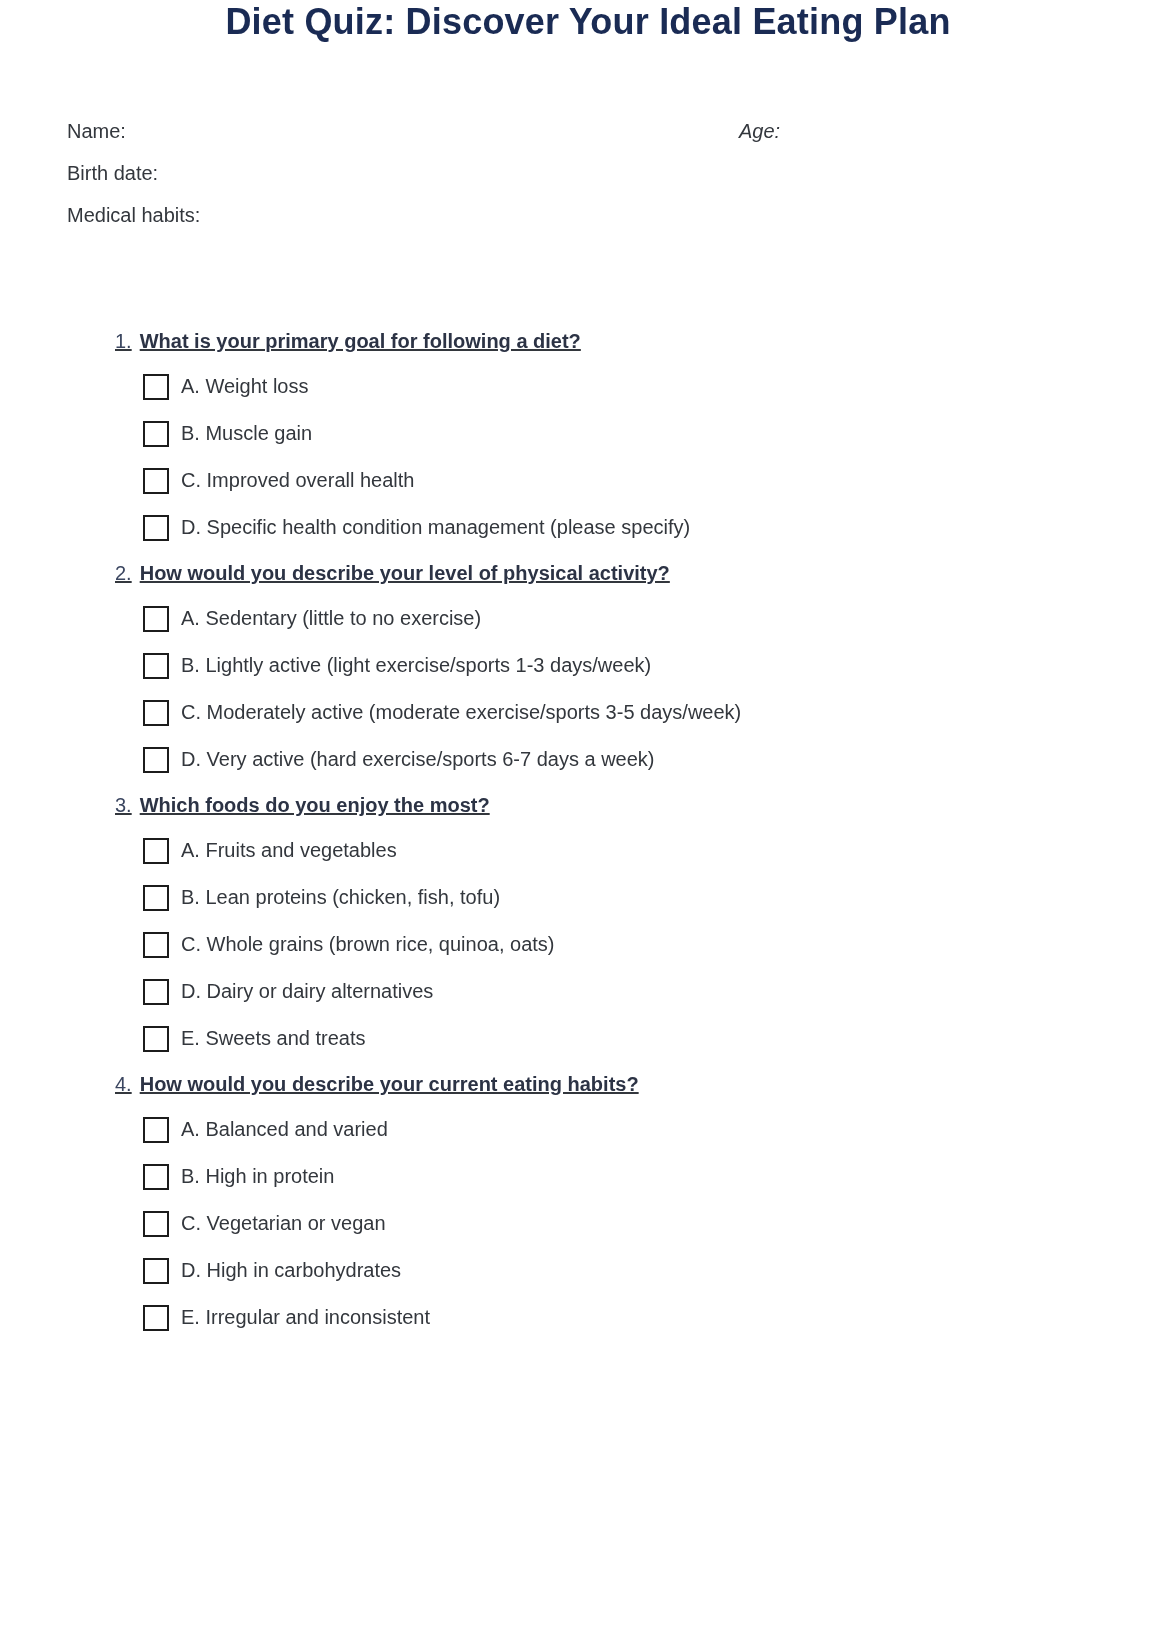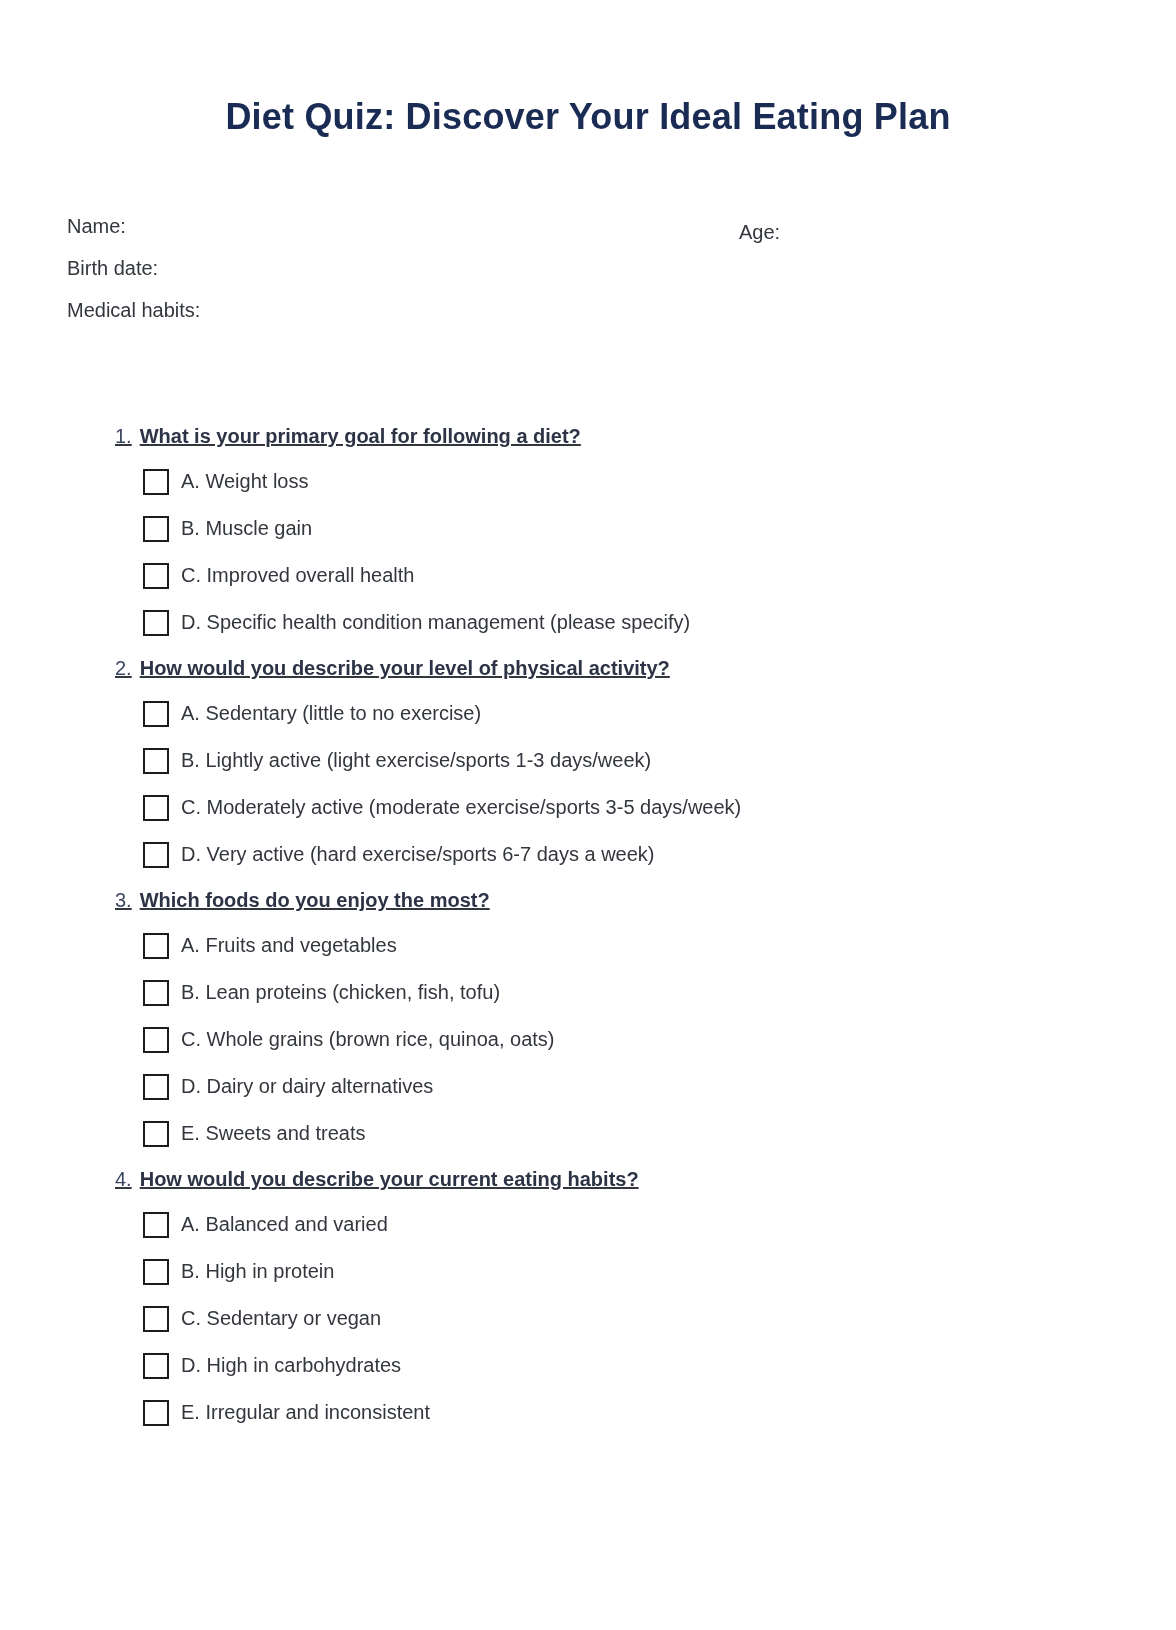--- a/index.html
+++ b/index.html
@@ -17,21 +17,20 @@
     color: var(--body-color);
   }
   .page {
     position: relative;
     width: 1176px;
     height: 1630px;
     background: var(--bg);
     overflow: hidden;
   }
   .title {
-    padding-top: 95px;
     text-align: center;
     font-size: 36px;
     line-height: 43px;
     font-weight: bold;
     color: var(--title-color);
     letter-spacing: 0.2px;
   }
   .fields {
     position: relative;
     margin: 76px 105px 0 67px;
@@ -40,21 +39,22 @@
   }
   .field-row {
     height: 24px;
     line-height: 24px;
     margin-bottom: 18px;
     position: relative;
   }
   .age-label {
     position: absolute;
     left: 672px;
-    top: 6px;
+    top: 0;
+    font-style: italic;
   }
   .quiz {
     margin-top: 102px;
     margin-left: 115px;
     margin-right: 80px;
   }
   .question { margin-bottom: 5px; }
   .q-heading {
     font-size: 20px;
     line-height: 24px;
@@ -211,21 +211,21 @@
     <span class="opt-label">A. Balanced and varied</span>
   </div>
 
   <div class="option">
     <span class="checkbox"></span>
     <span class="opt-label">B. High in protein</span>
   </div>
 
   <div class="option">
     <span class="checkbox"></span>
-    <span class="opt-label">C. Sedentary or vegan</span>
+    <span class="opt-label">C. Vegetarian or vegan</span>
   </div>
 
   <div class="option">
     <span class="checkbox"></span>
     <span class="opt-label">D. High in carbohydrates</span>
   </div>
 
   <div class="option">
     <span class="checkbox"></span>
     <span class="opt-label">E. Irregular and inconsistent</span>

